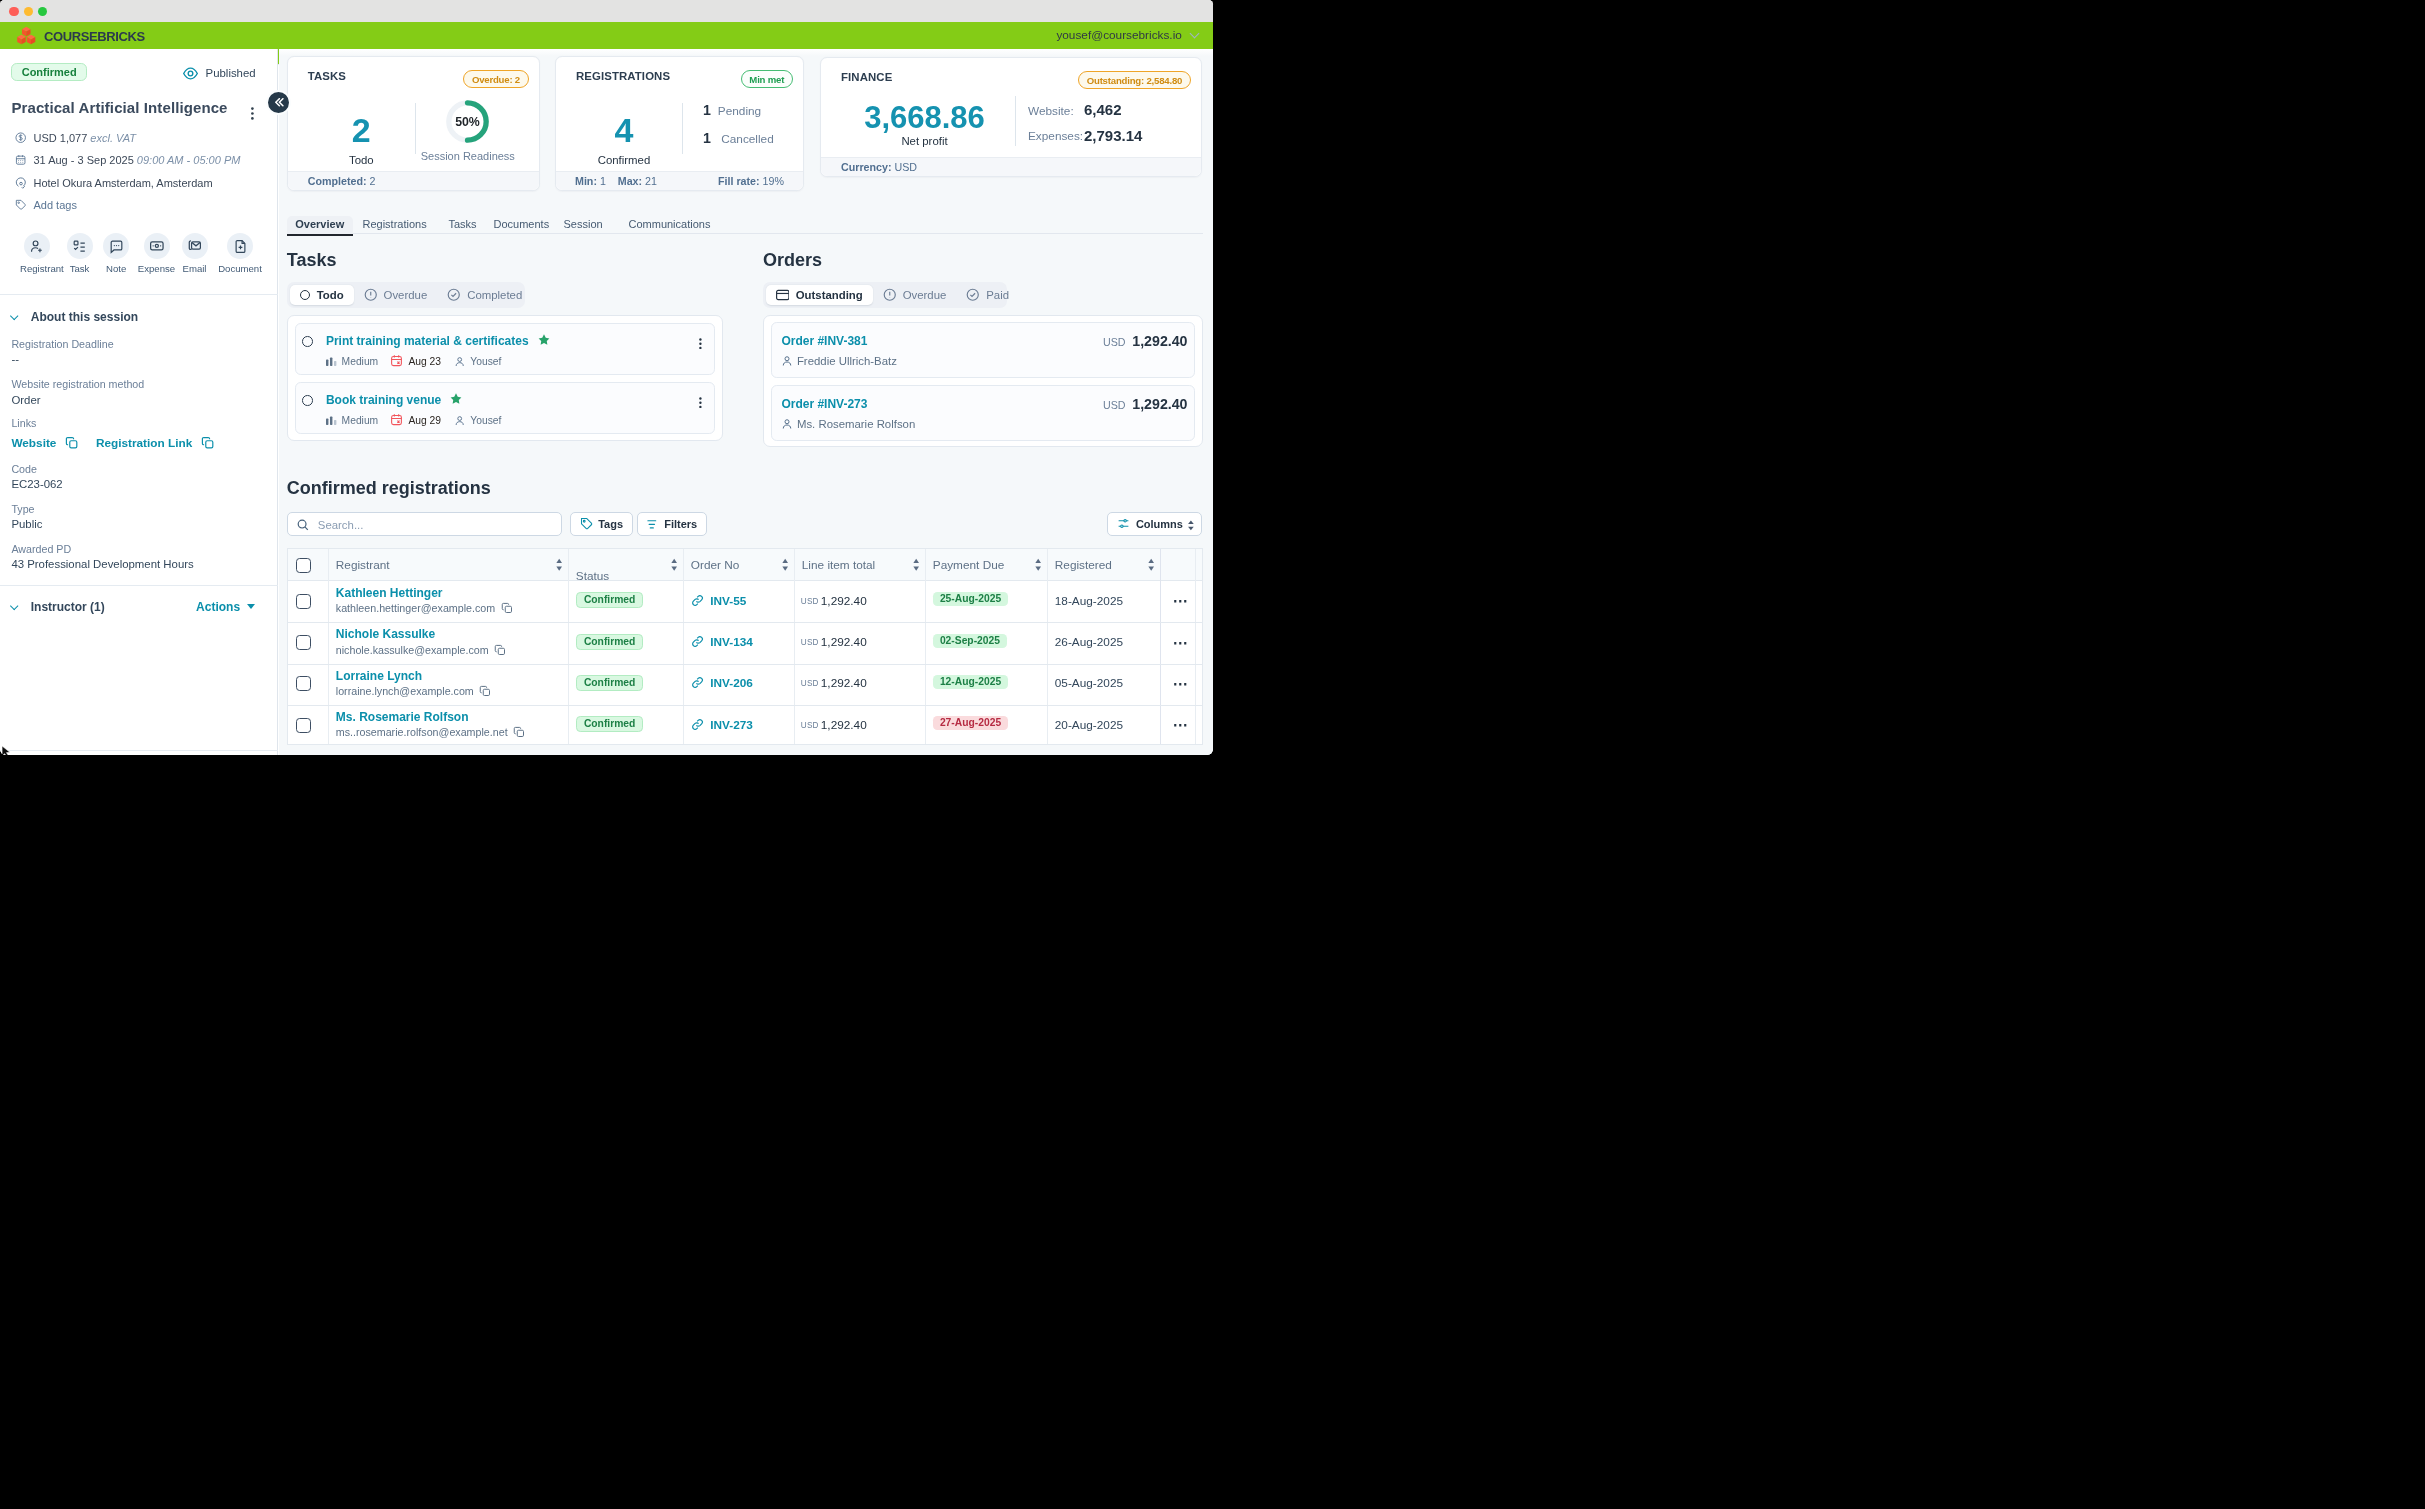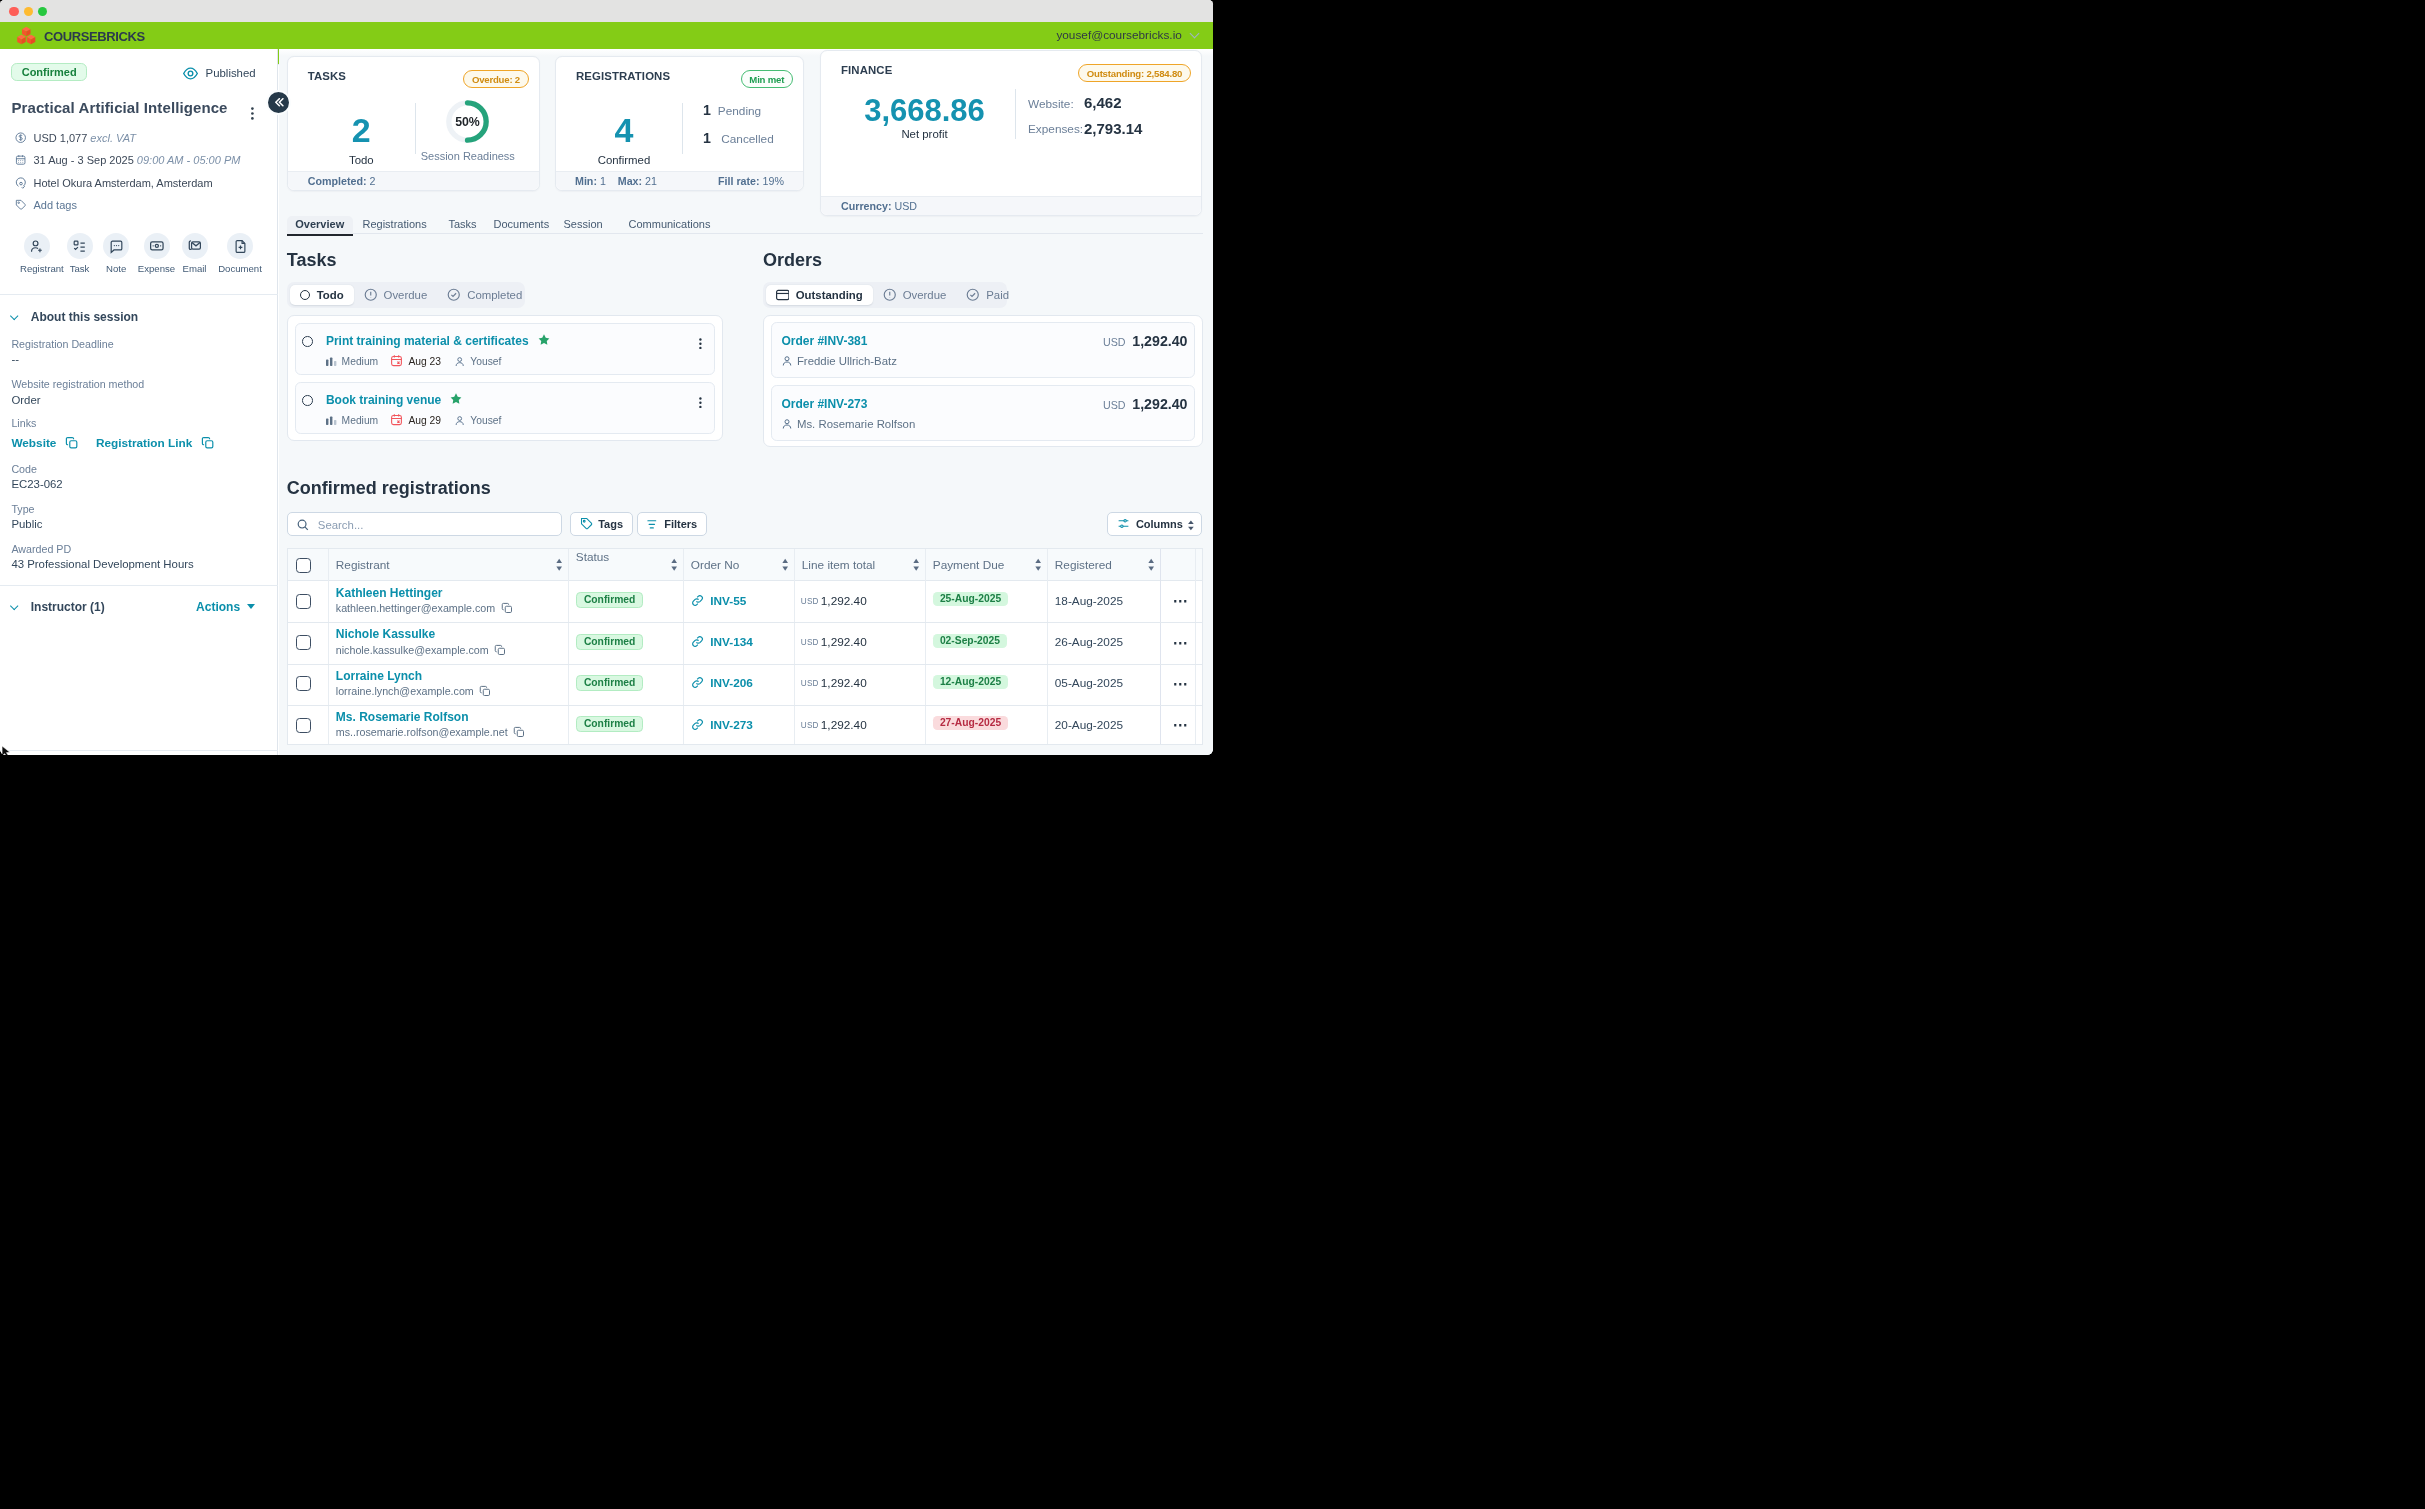--- a/index.html
+++ b/index.html
@@ -265,21 +265,21 @@
       <div class="chead">REGISTRATIONS</div>
       <div class="pill green" style="right:10px">Min met</div>
       <div class="bignum" style="left:36px;top:56px;width:64px;font-size:34px;line-height:34px">4</div>
       <div style="position:absolute;left:36px;top:97px;width:64px;text-align:center;font-size:11.4px;color:#253342">Confirmed</div>
       <div class="vdiv" style="left:126px;top:46px;height:51px"></div>
       <div style="position:absolute;left:147px;top:45px;font-size:14.2px;font-weight:bold;color:#253342">1 <span style="font-weight:normal;font-size:11.8px;color:#6b7f98;margin-left:3px">Pending</span></div>
       <div style="position:absolute;left:147px;top:73px;font-size:14.2px;font-weight:bold;color:#253342">1 <span style="font-weight:normal;font-size:11.8px;color:#6b7f98;margin-left:6.4px">Cancelled</span></div>
       <div class="cfoot" style="padding:0 19px"><b>Min:</b> 1 &nbsp;&nbsp; <b>Max:</b> 21 <span style="float:right"><b>Fill rate:</b> 19%</span></div>
     </div>
 
-    <div class="card" style="left:541px;top:1px;width:382px;height:166px">
+    <div class="card" style="left:541px;top:8px;width:382px;height:120px">
       <div class="chead">FINANCE</div>
       <div class="pill orange" style="right:10px">Outstanding: 2,584.80</div>
       <div class="bignum" style="left:25px;top:44px;width:157px;font-size:31px;line-height:31px">3,668.86</div>
       <div style="position:absolute;left:25px;top:77px;width:157px;text-align:center;font-size:11.4px;color:#253342">Net profit</div>
       <div class="vdiv" style="left:194px;top:38px;height:50px"></div>
       <div style="position:absolute;left:207px;top:46px;font-size:11.8px;color:#6b7f98">Website:</div>
       <div style="position:absolute;left:263px;top:43px;font-size:15px;font-weight:bold;color:#253342">6,462</div>
       <div style="position:absolute;left:207px;top:71px;font-size:11.8px;color:#6b7f98">Expenses:</div>
       <div style="position:absolute;left:263px;top:69px;font-size:15px;font-weight:bold;color:#253342">2,793.14</div>
       <div class="cfoot" style="padding-left:20px"><b>Currency:</b> USD</div>
@@ -416,21 +416,21 @@
           <circle cx="15" cy="7" r="2.2"></circle>
           <circle cx="9" cy="17" r="2.2"></circle>
         </svg>Columns<svg style="position:absolute;right:6.4px;top:7.1px" width="7.8" height="10.7" viewBox="0 0 11 15" fill="#47566b">
           <path d="M5.5 0.5 L9.5 5.5 H1.5 Z"></path>
           <path d="M5.5 14.5 L1.5 9.5 H9.5 Z"></path>
         </svg></div>
     <div class="tbl" id="table" style="height:197px">
       <div class="th" style="left:0;top:0;width:914px"></div>
       <div class="cb" style="left:7.8px;top:8.5px"></div>
       <div style="position:absolute;left:48px;top:9.3px;font-size:11.8px;color:#5e7186">Registrant</div>
-      <div style="position:absolute;left:288px;top:1px;font-size:11.8px;color:#5e7186">Status</div>
+      <div style="position:absolute;left:288px;top:20px;font-size:11.8px;color:#5e7186">Status</div>
       <div style="position:absolute;left:403px;top:9.3px;font-size:11.8px;color:#5e7186">Order No</div>
       <div style="position:absolute;left:514px;top:9.3px;font-size:11.8px;color:#5e7186">Line item total</div>
       <div style="position:absolute;left:645px;top:9.3px;font-size:11.8px;color:#5e7186">Payment Due</div>
       <div style="position:absolute;left:767px;top:9.3px;font-size:11.8px;color:#5e7186">Registered</div>
       <svg class="sort" style="left:268px" width="6.4" height="13.5" viewBox="0 0 9 19" fill="#5a6b82">
           <path d="M4.5 1 L8.5 7 H0.5 Z"></path>
           <path d="M4.5 18 L0.5 12 H8.5 Z"></path>
         </svg>
       <svg class="sort" style="left:383px" width="6.4" height="13.5" viewBox="0 0 9 19" fill="#5a6b82">
           <path d="M4.5 1 L8.5 7 H0.5 Z"></path>

